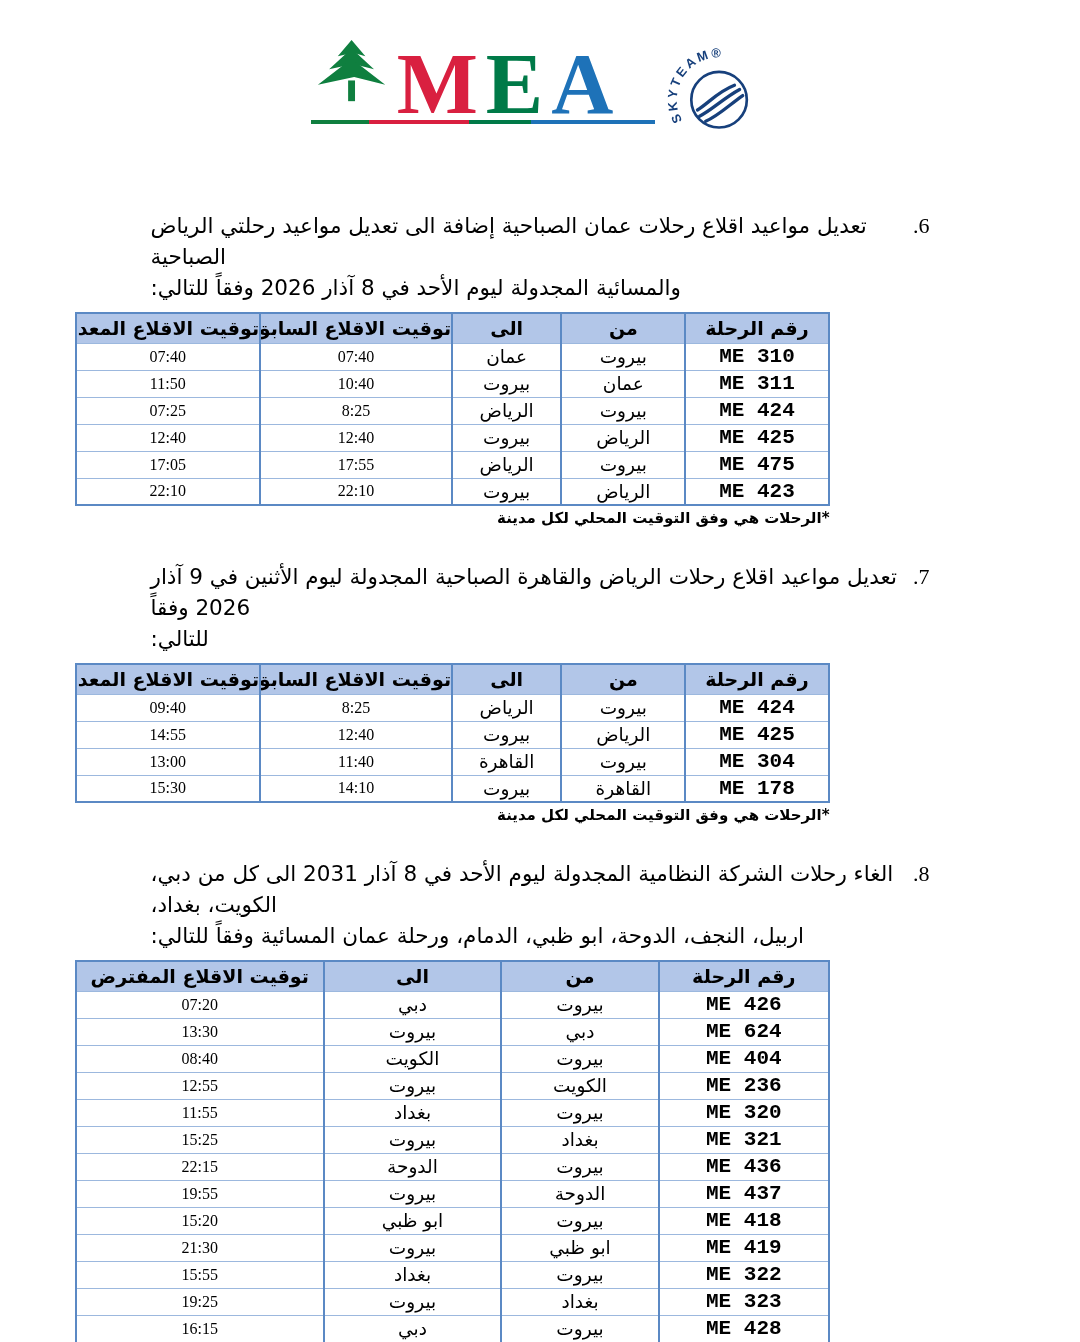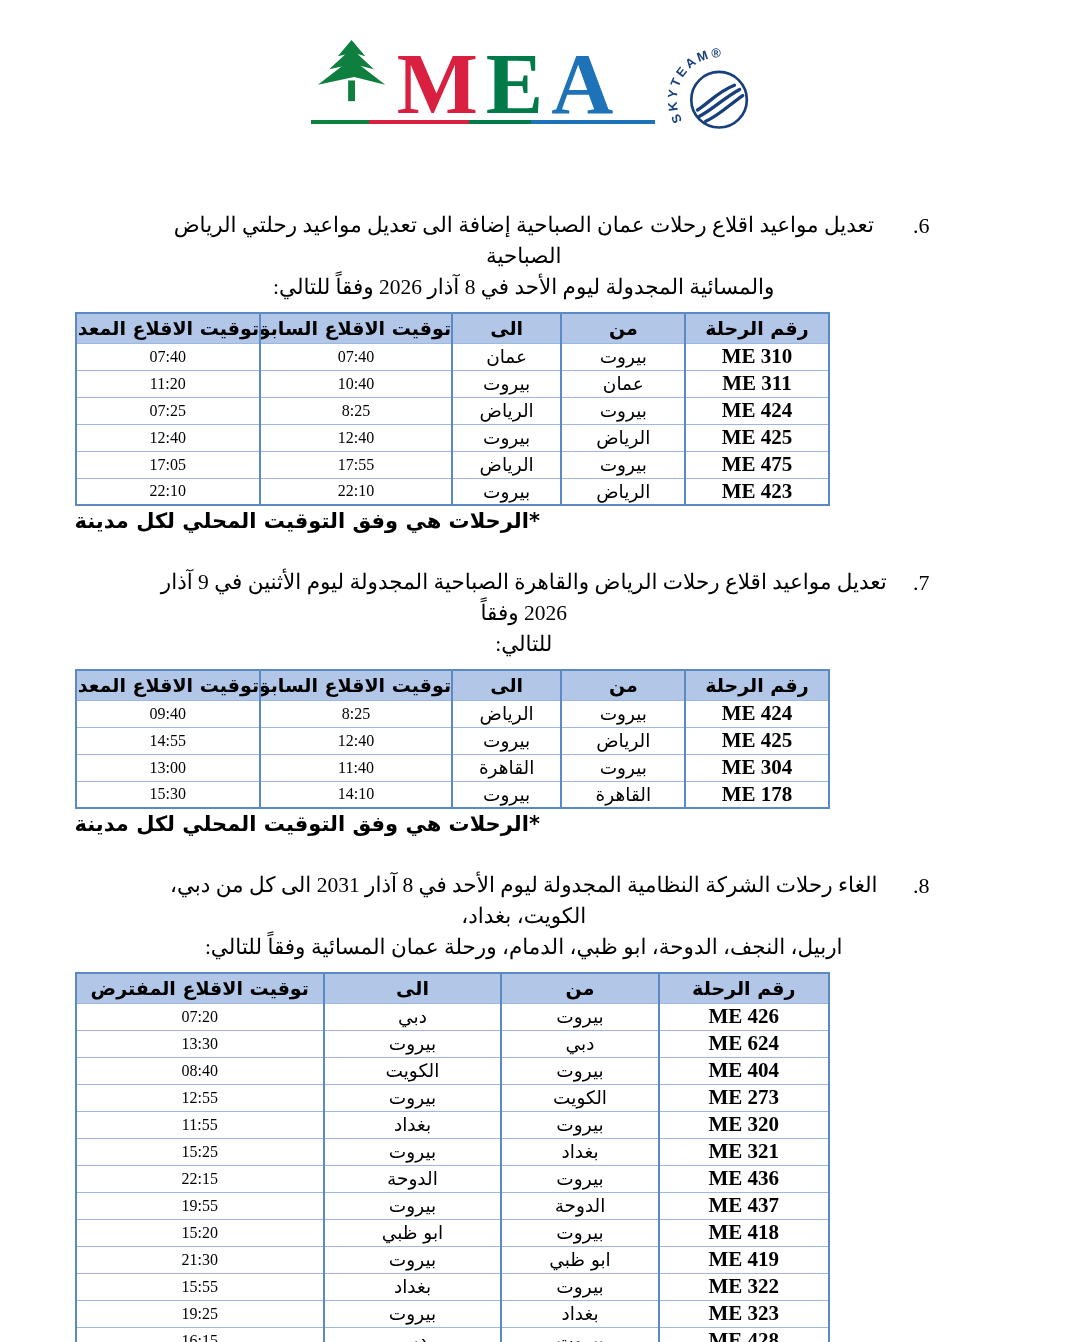--- a/index.html
+++ b/index.html
@@ -17,43 +17,43 @@
   .mea-underline { position:absolute; left:0; right:0; bottom:6px; height:4px; }
   .tree-svg { margin-right:4px; }
   .skyteam-svg { margin-top:2px; }
 
   
   .content { direction:rtl; padding:0 96px 0 96px; }
   .item { margin-bottom:34px; }
   .item:first-child { margin-top:64px; }
   .para { display:flex; direction:rtl; font-size:21.5px; line-height:31px; margin-bottom:9px; }
   .num { unicode-bidi:bidi-override; direction:rtl; flex:0 0 auto; margin-left:16px; font-family:"Liberation Serif", serif; font-size:22px; }
-  .txt { white-space:pre-line; text-align:center;font-family:Liberation Serif, serif; }
+  .txt { white-space:pre-line; text-align:left; }
 
   
   table.ftable { border-collapse:collapse; width:755px; margin-right:100px; direction:rtl; table-layout:fixed; border:2px solid #5b89c4; }
   .ftable th, .ftable td {
     text-align:center; vertical-align:middle;
     border-top:1px solid #9cb8de; border-bottom:1px solid #9cb8de;
     border-left:2px solid #5b89c4; border-right:2px solid #5b89c4;
     overflow:hidden; white-space:nowrap;
   }
   .ftable th { height:30px; font-size:19px; font-weight:bold; background:#b2c6e8; }
   .ftable td { height:27px; background:#ffffff; }
-  .c-flight { font-family:Liberation Serif, serif; font-weight:bold; font-size:21px; direction:ltr;margin-top:40px; }
+  .c-flight { font-family:Liberation Mono, monospace; font-weight:bold; font-size:21px; direction:ltr;margin-top:40px; }
   .c-city   { font-size:18.5px;margin-top:44px; }
   .c-time   { font-family:"Liberation Serif", serif; font-size:16px; direction:ltr; }
 
   .cols5 th:nth-child(1){width:19%}   .cols5 th:nth-child(2){width:16.5%}
   .cols5 th:nth-child(3){width:14.5%} .cols5 th:nth-child(4){width:25.5%}
   .cols5 th:nth-child(5){width:24.5%}
   .cols4 th:nth-child(1){width:22.5%} .cols4 th:nth-child(2){width:21%}
   .cols4 th:nth-child(3){width:23.5%} .cols4 th:nth-child(4){width:33%}
 
-  .footnote { width:755px; margin-right:100px; margin-top:3px; text-align:left; direction:rtl; font-size:21px; font-weight:bold; }
+  .footnote { width:755px; margin-right:100px; margin-top:3px; text-align:right; direction:rtl; font-size:15px; font-weight:bold; }
 </style>
 </head>
 <body>
 
 <div class="page">
 
   <div class="logo-row">
     <div class="mea-wordmark">
       <svg class="tree-svg" width="82" height="82" viewBox="0 0 95 92">
         <g fill="#0f7f3f">
@@ -105,21 +105,21 @@
               <td class="c-city">بيروت</td>
               <td class="c-city">عمان</td>
               <td class="c-time">07:40</td>
               <td class="c-time">07:40</td>
             </tr>
             <tr>
               <td class="c-flight">ME 311</td>
               <td class="c-city">عمان</td>
               <td class="c-city">بيروت</td>
               <td class="c-time">10:40</td>
-              <td class="c-time">11:20</td>
+              <td class="c-time">11:50</td>
             </tr>
             <tr>
               <td class="c-flight">ME 424</td>
               <td class="c-city">بيروت</td>
               <td class="c-city">الرياض</td>
               <td class="c-time">8:25</td>
               <td class="c-time">07:25</td>
             </tr>
             <tr>
               <td class="c-flight">ME 425</td>
@@ -225,21 +225,21 @@
               <td class="c-city">بيروت</td>
               <td class="c-time">13:30</td>
             </tr>
             <tr>
               <td class="c-flight">ME 404</td>
               <td class="c-city">بيروت</td>
               <td class="c-city">الكويت</td>
               <td class="c-time">08:40</td>
             </tr>
             <tr>
-              <td class="c-flight">ME 273</td>
+              <td class="c-flight">ME 236</td>
               <td class="c-city">الكويت</td>
               <td class="c-city">بيروت</td>
               <td class="c-time">12:55</td>
             </tr>
             <tr>
               <td class="c-flight">ME 320</td>
               <td class="c-city">بيروت</td>
               <td class="c-city">بغداد</td>
               <td class="c-time">11:55</td>
             </tr>

